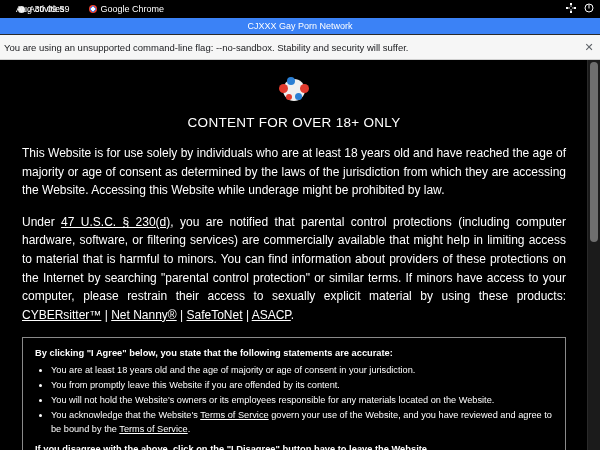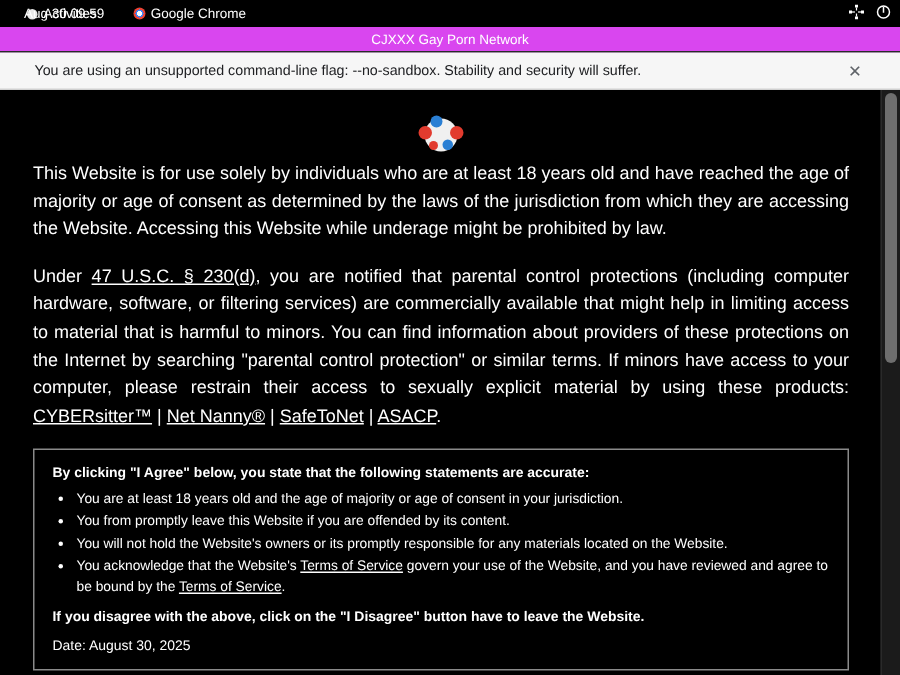--- a/index.html
+++ b/index.html
@@ -68,37 +68,37 @@
     gap: 8px;
   }
   .ic {
     display: inline-block;
     line-height: 1;
   }
 
   
   #winbar {
     height: 16px;
-    background: #d946ef;
+    background: #3b82f6;
     color: #ffffff;
     font-size: 9px;
     display: flex;
     align-items: center;
     justify-content: center;
     border-bottom: 1px solid #2a2a2a;
   }
 
   
   #infobar {
     height: 25px;
     background: #f6f6f6;
     border-bottom: 1px solid #d0d0d0;
     display: flex;
     align-items: center;
-    padding: 0 23px;
+    padding: 0 4px;
     box-sizing: border-box;
     font-size: 9.5px;
     color: #202124;
   }
   #infobar .msg { flex: 1; }
   #infobar .close {
     width: 14px; height: 14px;
     display: flex; align-items: center; justify-content: center;
     color: #5f6368;
     font-size: 11px;
@@ -293,33 +293,34 @@
       <div class="logo">
         <div class="blob b1"></div>
         <div class="blob b2"></div>
         <div class="blob b3"></div>
         <div class="blob b4"></div>
         <div class="blob b5"></div>
         <div class="blob b6"></div>
       </div>
     </div>
 
+    <h1 class="title">CONTENT FOR OVER 18+ ONLY</h1>
 
     <p class="body">This Website is for use solely by individuals who are at least 18 years old and have reached the age of majority or age of consent as determined by the laws of the jurisdiction from which they are accessing the Website. Accessing this Website while underage might be prohibited by law.</p>
 
     <p class="body">
       <span>Under </span><a class="lnk" href="#">47 U.S.C. § 230(d)</a><span>, you are notified that parental control protections (including computer hardware, software, or filtering services) are commercially available that might help in limiting access to material that is harmful to minors. You can find information about providers of these protections on the Internet by searching "parental control protection" or similar terms. If minors have access to your computer, please restrain their access to sexually explicit material by using these products: </span><a class="lnk" href="#">CYBERsitter™</a><span> | </span><a class="lnk" href="#">Net Nanny®</a><span> | </span><a class="lnk" href="#">SafeToNet</a><span> | </span><a class="lnk" href="#">ASACP</a><span>.</span>
     </p>
 
     <div class="agree-box">
       <p class="lead">By clicking "I Agree" below, you state that the following statements are accurate:</p>
       <ul>
         <li>You are at least 18 years old and the age of majority or age of consent in your jurisdiction.</li>
         <li>You from promptly leave this Website if you are offended by its content.</li>
-        <li>You will not hold the Website's owners or its promptly responsible for any materials located on the Website.</li>
+        <li>You will not hold the Website's owners or its employees responsible for any materials located on the Website.</li>
         <li>
           You acknowledge that the Website's <a class="lnk" href="#">Terms of Service</a> govern your use of the Website, and you have reviewed and agree to be bound by the <a class="lnk" href="#">Terms of Service</a>.
         </li>
       </ul>
       <p class="disagree-note">If you disagree with the above, click on the "I Disagree" button have to leave the Website.</p>
       <p class="date">Date: August 30, 2025</p>
     </div>
 
     <div class="btn-row">
       <div class="btn btn-agree">I AGREE</div>

